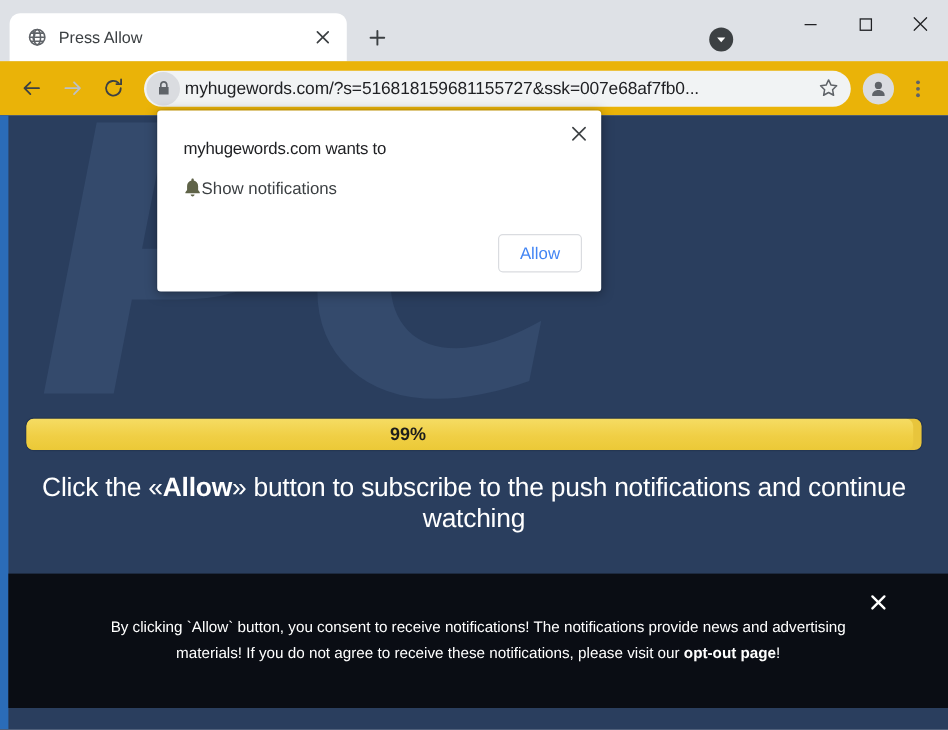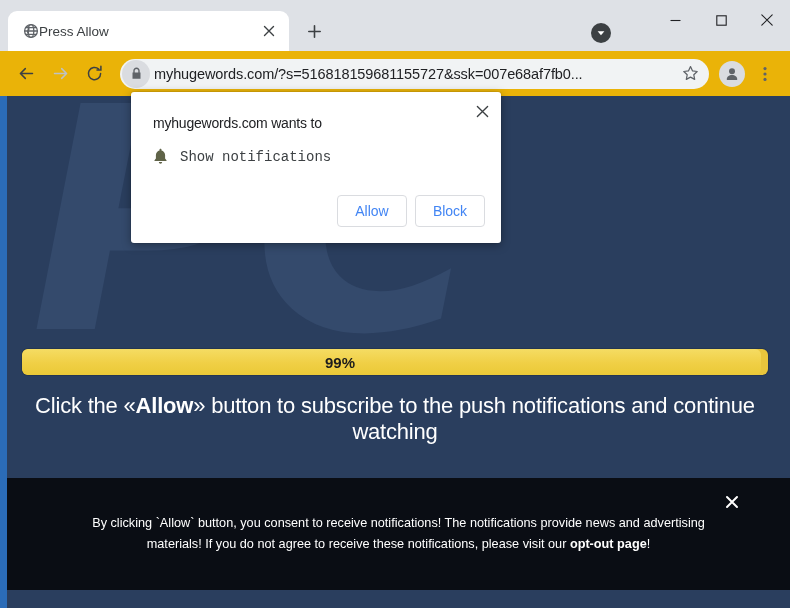--- a/index.html
+++ b/index.html
@@ -34,21 +34,21 @@
   .tab {
     position: relative;
     margin-left: 8px;
     width: 281px;
     height: 40px;
     background: #ffffff;
     border-radius: 9px 9px 0 0;
     display: flex;
     align-items: center;
     padding: 0 10px 0 14px;
-    gap: 0;
+    gap: 10px;
   }
 
   .tab-favicon {
     width: 17px; height: 17px;
     flex: 0 0 auto;
     display: flex; align-items: center; justify-content: center;
     color: #5f6368;
   }
 
   .tab-title {
@@ -293,22 +293,20 @@
     font-size: 14px;
     color: #202124;
     letter-spacing: -0.2px;
   }
 
   .perm-row {
     position: absolute;
     left: 22px; top: 56px;
     display: flex;
     align-items: center;
-    gap: 12px;
-    font-family: Liberation Mono, monospace;
   }
   .perm-bell { color: #5f6348; display: flex; }
   .perm-row-label {
     font-size: 14px;
     color: #3c4043;
   }
 
   .perm-actions {
     position: absolute;
     right: 16px; bottom: 16px;
@@ -509,17 +507,16 @@
         <svg width="15" height="17" viewBox="0 0 15 17" fill="#5f6348">
           <path d="M7.5 0.8c-.55 0-1 .45-1 1v.62C4.4 2.9 2.9 4.78 2.9 7v3.4L1.5 12.2v.8h12v-.8l-1.4-1.8V7c0-2.22-1.5-4.1-3.6-4.58V1.8c0-.55-.45-1-1-1z"></path>
           <path d="M5.9 14.1c0 .9.72 1.6 1.6 1.6s1.6-.7 1.6-1.6z"></path>
         </svg>
       </span>
       <span class="perm-row-label">Show notifications</span>
     </div>
 
     <div class="perm-actions">
       <button class="perm-btn">Allow</button>
-      <button class="perm-btn">Block</button>
     </div>
   </div>
 
 </div>
 
 </body></html>

